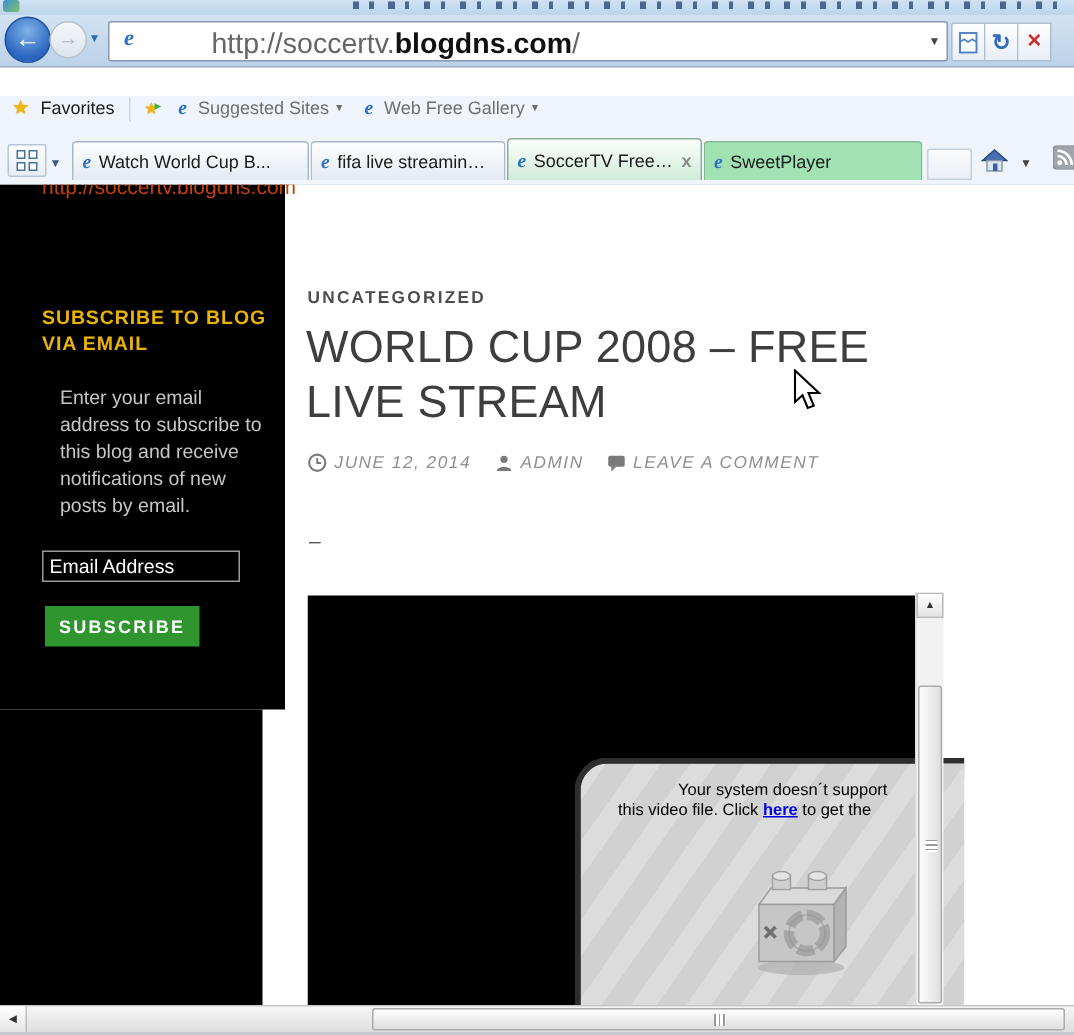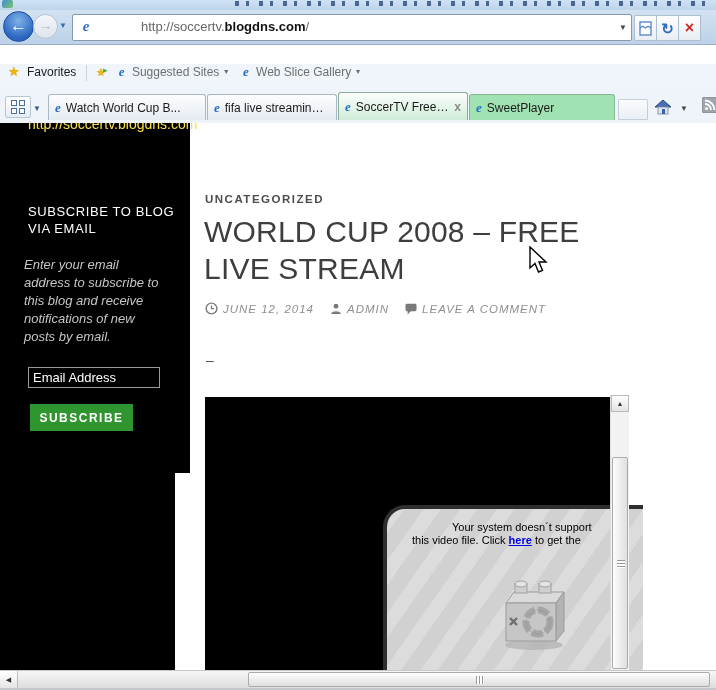--- a/index.html
+++ b/index.html
@@ -17,21 +17,21 @@
   .btn-back{left:3px;top:1px;width:29px;height:29px;border-radius:50%;
     background:radial-gradient(circle at 50% 30%,#7fb2e8,#2a66c0 70%);border:1px solid #1c4f9e;
     color:#fff;font-size:17px;font-weight:bold;text-align:center;line-height:28px;}
   .btn-fwd{left:33px;top:4px;width:23px;height:23px;border-radius:50%;
     background:linear-gradient(#f4f7fa,#dde4ec);border:1px solid #b7c2cf;
     color:#aab4c0;font-size:13px;font-weight:bold;text-align:center;line-height:22px;}
   .nav-caret{left:59px;top:11px;font-size:8px;color:#2f6cb0;}
   .addressbar{left:72px;top:4px;width:558px;height:25px;background:#fff;border:1px solid #8899ad;border-radius:2px;}
   .favicon{left:4px;top:3px;width:18px;height:18px;text-align:center;line-height:17px;
     font-family:"Liberation Serif",serif;font-style:italic;font-weight:bold;font-size:15px;color:#2a6fc9;}
-  .url{left:28px;top:4px;font-size:13px;color:#666;white-space:nowrap;padding-left:40px;}
+  .url{left:28px;top:4px;font-size:19px;color:#666;white-space:nowrap;padding-left:40px;}
   .url b{color:#111;font-weight:bold;}
   .addr-caret{right:4px;top:8px;font-size:8px;color:#444;}
   .navbtns{left:634px;top:5px;height:24px;display:flex;}
   .navbtn{width:21px;height:24px;border:1px solid #aebfd2;border-left:none;background:linear-gradient(#fdfefe,#e8eef5);
     display:flex;align-items:center;justify-content:center;}
   .navbtn:first-child{border-left:1px solid #aebfd2;border-radius:2px 0 0 2px;}
   .refresh-glyph{color:#2f6cc0;font-size:15px;font-weight:bold;line-height:1;}
   .stop-glyph{color:#cf2b2b;font-size:16px;font-weight:bold;line-height:1;}
 
   .menubar{left:0;top:44px;width:716px;height:20px;background:#f0f5fb;border-bottom:1px solid #e2eaf3;font-size:12px;color:#1a1a1a;}
@@ -64,23 +64,23 @@
   .tabx{margin-left:auto;color:#8a8a8a;font-weight:bold;font-size:12px;padding-left:4px;}
   .newtab-stub{left:618px;top:9px;width:28px;height:19px;border:1px solid #c3cfdb;border-radius:2px 2px 0 0;background:linear-gradient(#fbfcfd,#e9eff5);}
   .homebtn{left:651px;top:6px;width:24px;height:22px;display:flex;align-items:center;justify-content:center;}
   .home-caret{left:680px;top:14px;font-size:8px;color:#444;}
   .rssbtn{left:702px;top:7px;width:16px;height:16px;}
 
   
   .viewport{left:0;top:123px;width:716px;height:547px;background:#fff;overflow:hidden;}
   .sb-upper{left:0;top:0;width:190px;height:350px;background:#000;}
   .sb-lower{left:0;top:350px;width:175px;height:197px;background:#000;}
-  .site-url{left:28px;top:-7px;font-size:14px;color:#fde047;white-space:nowrap;}
-  .widget-title{left:28px;top:80px;width:150px;font-size:13px;font-weight:normal;letter-spacing:.6px;color:#ffffff;line-height:17px;}
-  .widget-text{left:24px;top:133px;width:143px;font-size:13px;color:#c6c6c6;line-height:18px;font-style:italic;}
+  .site-url{left:28px;top:-7px;font-size:14px;color:#c2410c;white-space:nowrap;}
+  .widget-title{left:28px;top:80px;width:150px;font-size:13px;font-weight:bold;letter-spacing:.6px;color:#eab308;line-height:17px;}
+  .widget-text{left:40px;top:133px;width:143px;font-size:13px;color:#c6c6c6;line-height:18px;}
   .email-input{left:28px;top:244px;width:122px;height:17px;background:#000;border:1px solid #9a9a9a;color:#fdba74;
     font-size:13px;font-family:"Liberation Sans",sans-serif;padding:1px 4px;}
   .email-input::placeholder{color:#fff;opacity:1;}
   .subscribe-btn{left:30px;top:281px;width:103px;height:27px;background:#2f962f;border:none;color:#fff;
     font-size:12px;font-weight:bold;letter-spacing:1.5px;font-family:"Liberation Sans",sans-serif;}
 
   .post-category{left:205px;top:70px;font-size:11.5px;font-weight:bold;letter-spacing:1.5px;color:#4d4d4d;}
   .post-title{left:204px;top:90px;width:420px;font-size:30px;line-height:37px;color:#3e3e3e;letter-spacing:.2px;}
   .post-meta{left:205px;top:179px;font-size:11.5px;letter-spacing:1px;color:#8f8f8f;display:flex;align-items:center;font-style:italic;}
   .post-meta .mitem{display:flex;align-items:center;margin-right:16px;}
@@ -157,21 +157,21 @@
 
   <div class="abs favbar">
     <span style="margin-left:8px;" class="star">★</span>
     <span class="lbl" style="margin-left:4px;">Favorites</span>
     <span class="vsep"></span>
     <span class="star" style="font-size:11px;">★</span><span class="addstar-arrow">▸</span>
     <span class="e-ico" style="margin-left:8px;">e</span>
     <span class="graylbl" style="margin-left:4px;">Suggested Sites</span>
     <span class="tinycaret">▼</span>
     <span class="e-ico" style="margin-left:10px;">e</span>
-    <span class="graylbl" style="margin-left:4px;">Web Slice Gallery</span>
+    <span class="graylbl" style="margin-left:4px;">Web Free Gallery</span>
     <span class="tinycaret">▼</span>
   </div>
 
   <div class="abs tabbar">
     <div class="abs qtabs">
         <i></i>
         <i></i>
         <i></i>
         <i></i>
       </div>

